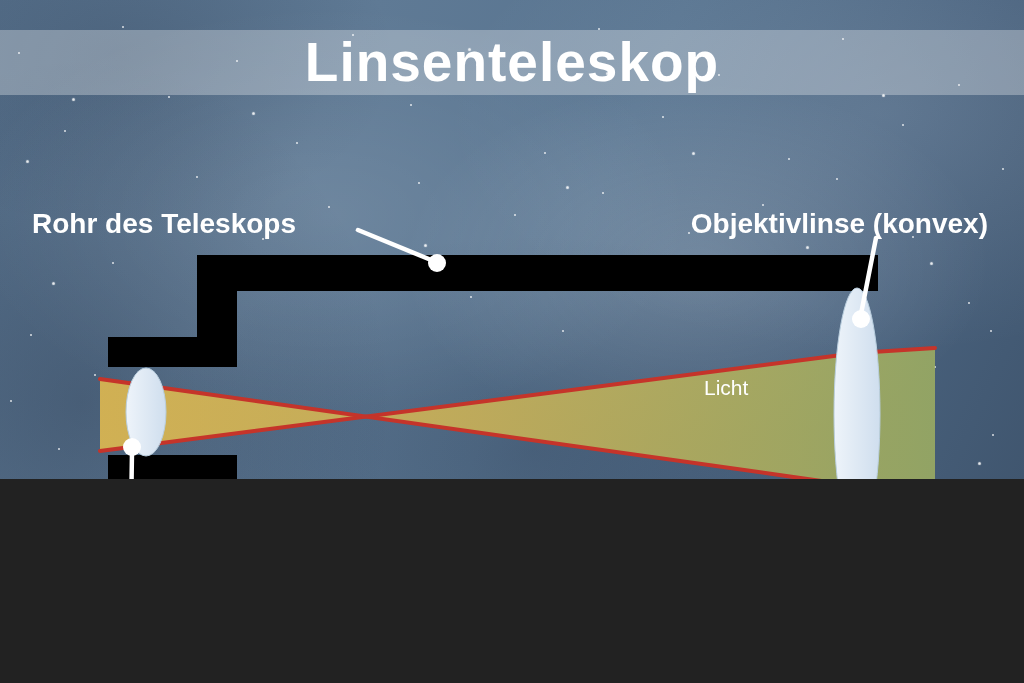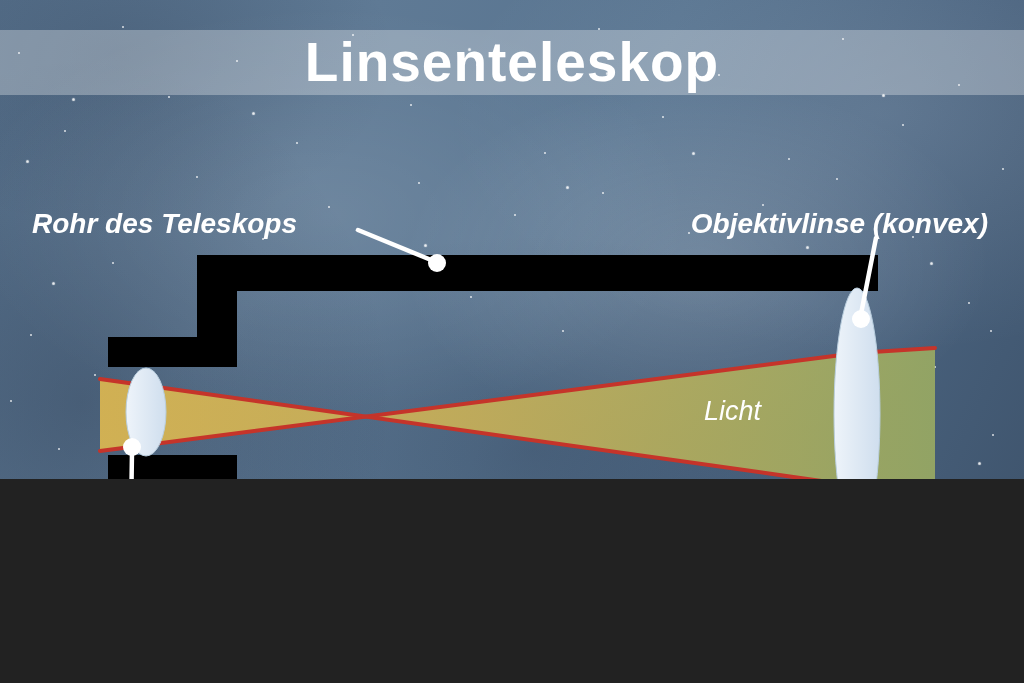--- a/index.html
+++ b/index.html
@@ -53,26 +53,26 @@
   .title-band {
     position:absolute; left:0; right:0; top:30px; height:65px;
     background:rgba(255,255,255,0.30);
     display:flex; align-items:center; justify-content:center;
   }
   .title-band .title {
     color:#fff; font-size:55px; font-weight:700; letter-spacing:1px; line-height:1;
   }
   svg.diagram { position:absolute; inset:0; }
   .label {
-    position:absolute; color:#fff; font-size:28px; font-weight:700; white-space:nowrap;font-style:italic;
+    position:absolute; color:#fff; font-size:28px; font-weight:700; white-space:nowrap;
   }
   .label-rohr     { left:32px;  top:208px; }
   .label-objektiv { right:36px; top:208px;margin-left:11px; }
   .label-okular   { left:34px;  top:596px; }
-  .label-licht    { left:704px; top:396px; font-weight:400; font-size:27px; }
+  .label-licht    { left:704px; top:376px; font-weight:400; font-size:21px; }
 </style>
 </head>
 <body>
 
 <div class="stage">
 
   <div class="clouds"></div>
   <div class="stars-sm"></div>
   <div class="stars-lg"></div>
 

